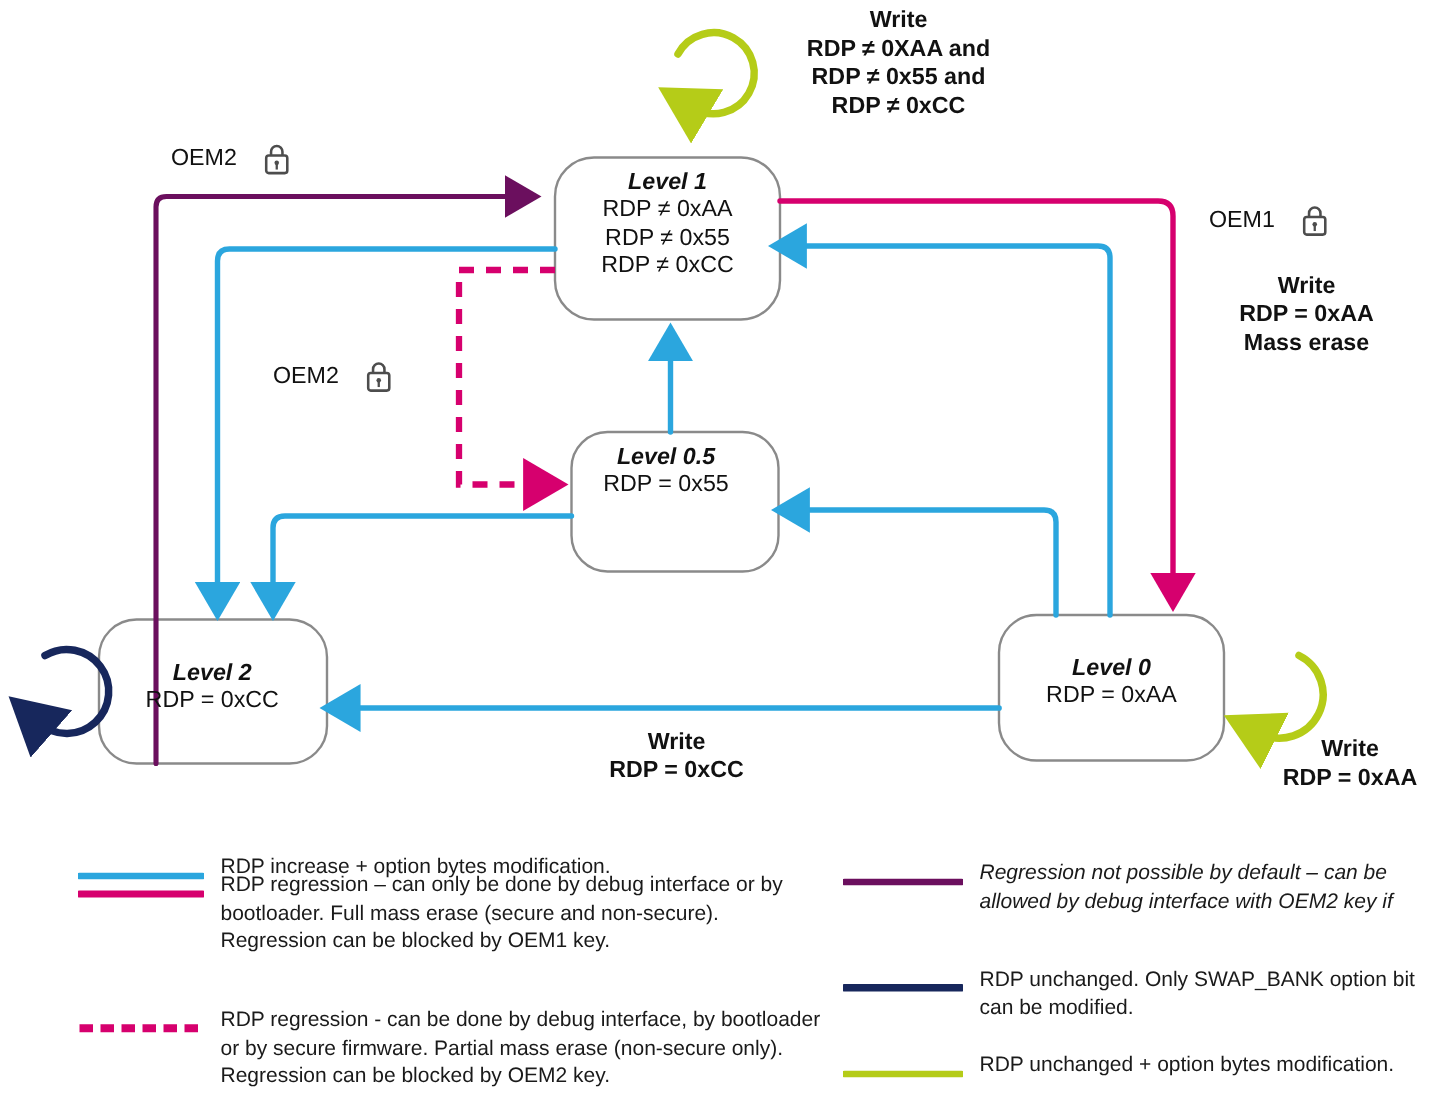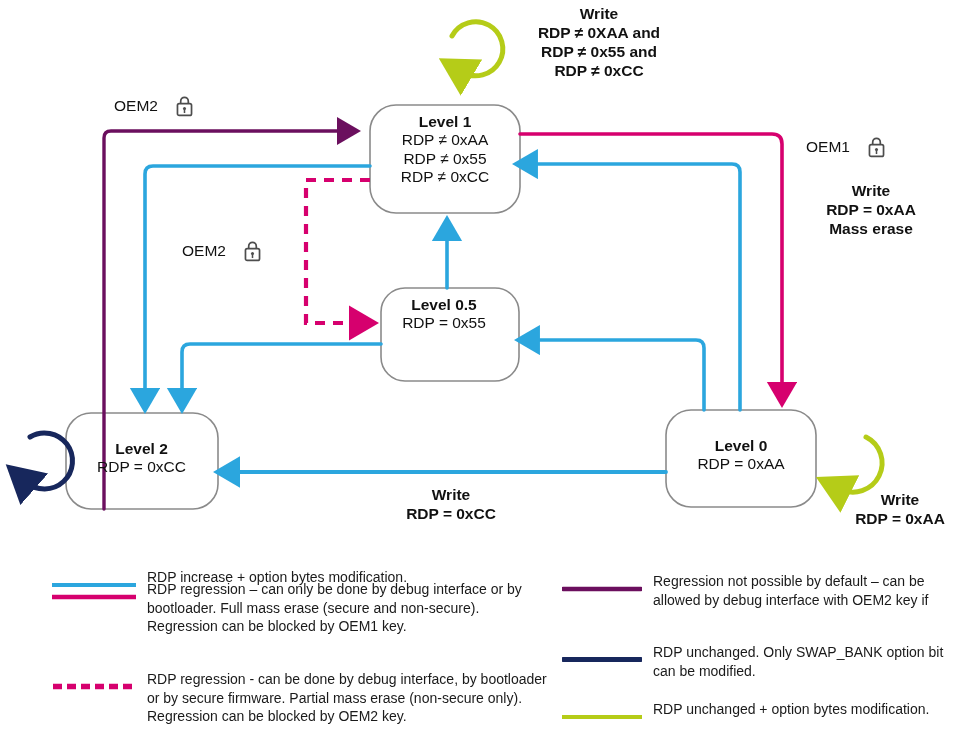--- a/index.html
+++ b/index.html
@@ -12,21 +12,21 @@
   svg#diagram{position:absolute;left:0;top:0;width:966px;height:729px;}
 
   .node-label{
     position:absolute;
     text-align:center;
     line-height:1.18;
     font-size:15.5px;
     color:#111111;
     pointer-events:none;
   }
-  .node-label .ttl{font-weight:bold;display:block;}
+  .node-label .ttl{font-weight:bold;display:block;font-style:italic;}
   .node-label .ln{display:block;}
 
   .anno{
     position:absolute;
     font-size:15.5px;
     line-height:1.22;
     color:#111111;
     text-align:center;
     white-space:nowrap;
     font-weight:bold;
@@ -230,21 +230,21 @@
           <line x1="1" y1="4.5" x2="83" y2="4.5" stroke="#d6006e" stroke-width="5.4" stroke-dasharray="9 5"></line>
         </svg>
     </span>
     <span class="legend-text">
       <span class="ln">RDP regression - can be done by debug interface, by bootloader</span>
       <span class="ln">or by secure firmware. Partial mass erase (non-secure only).</span>
       <span class="ln">Regression can be blocked by OEM2 key.</span>
     </span>
   </div>
 
-  <div class="legend-item" style="left:562px;top:572px;width:400px;">
+  <div class="legend-item" style="left:562px;top:572px;width:400px;font-style:italic;">
     <span class="legend-swatch">
       <svg width="80" height="8">
           <line x1="1" y1="4" x2="79" y2="4" stroke="#6b0f5e" stroke-width="4.4" stroke-linecap="round"></line>
         </svg>
     </span>
     <span class="legend-text">
       <span class="ln">Regression not possible by default – can be</span>
       <span class="ln">allowed by debug interface with OEM2 key if</span>
     </span>
   </div>

